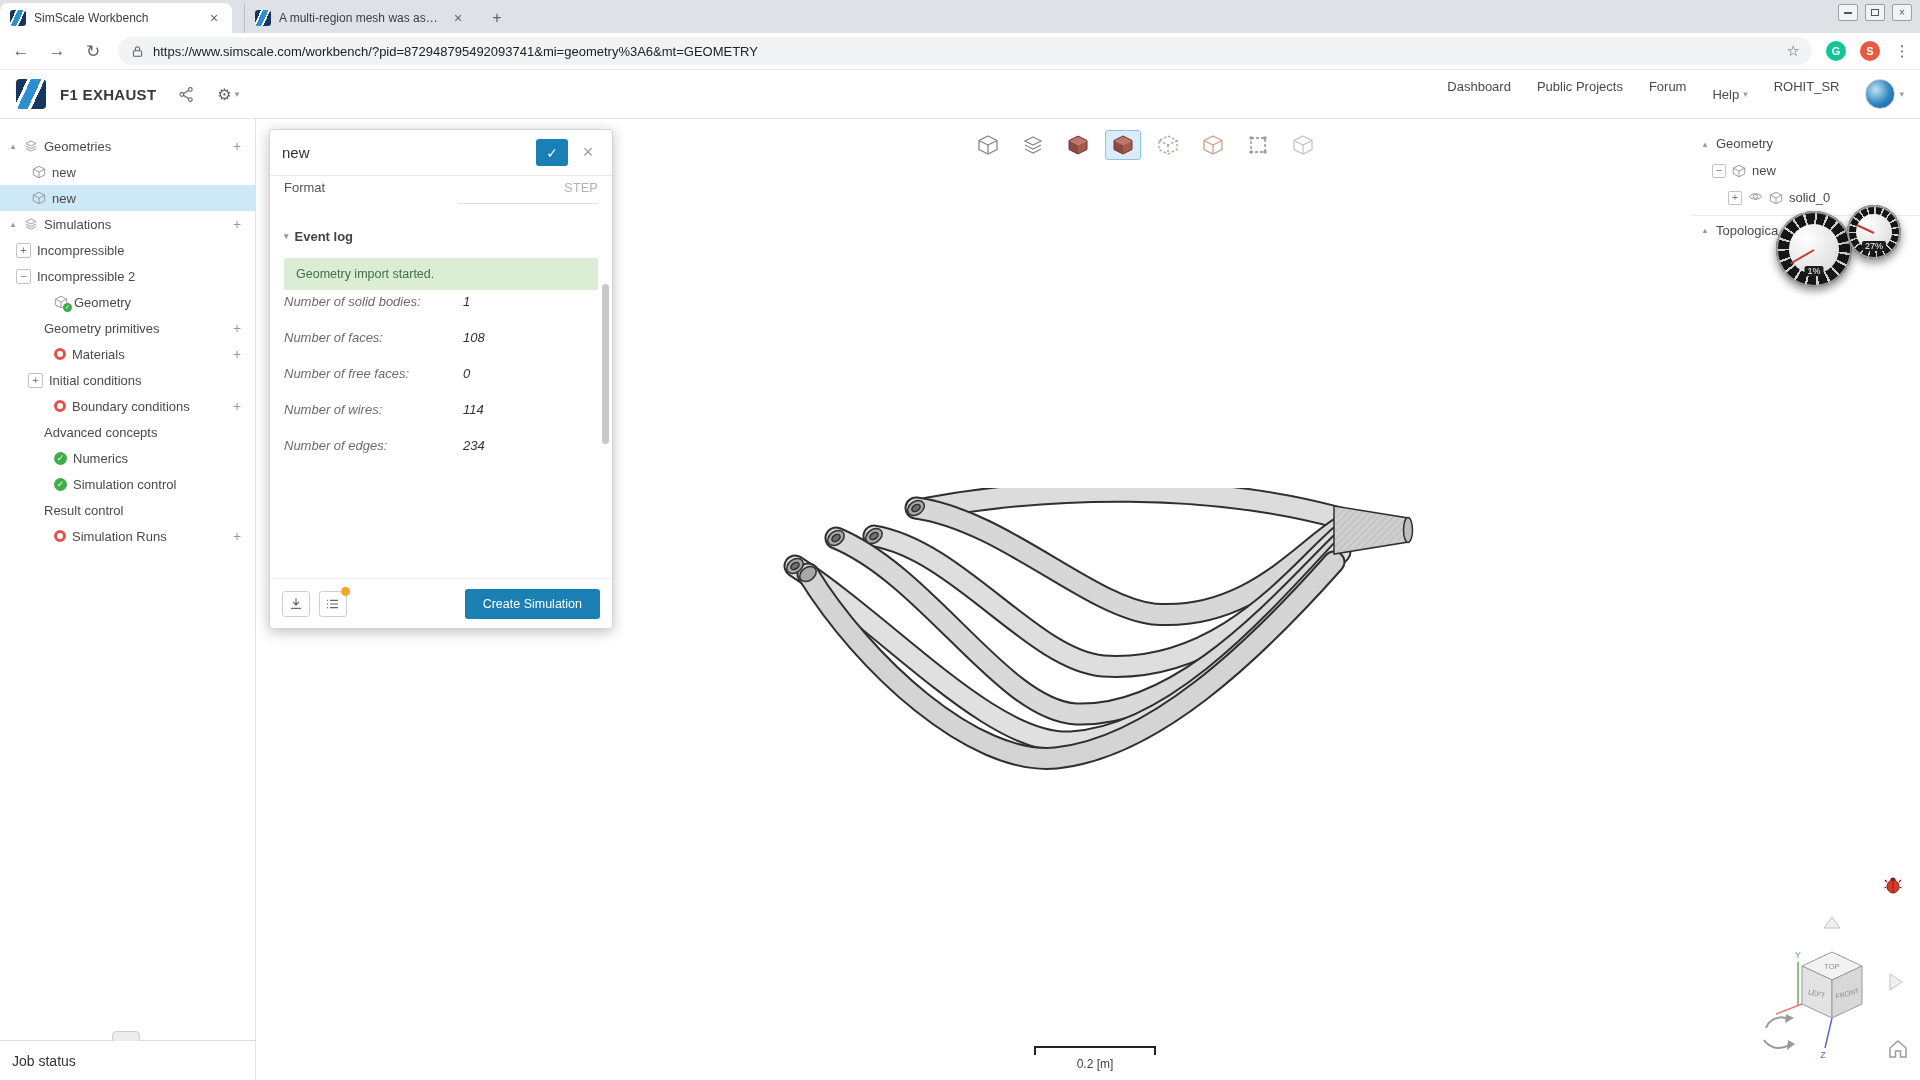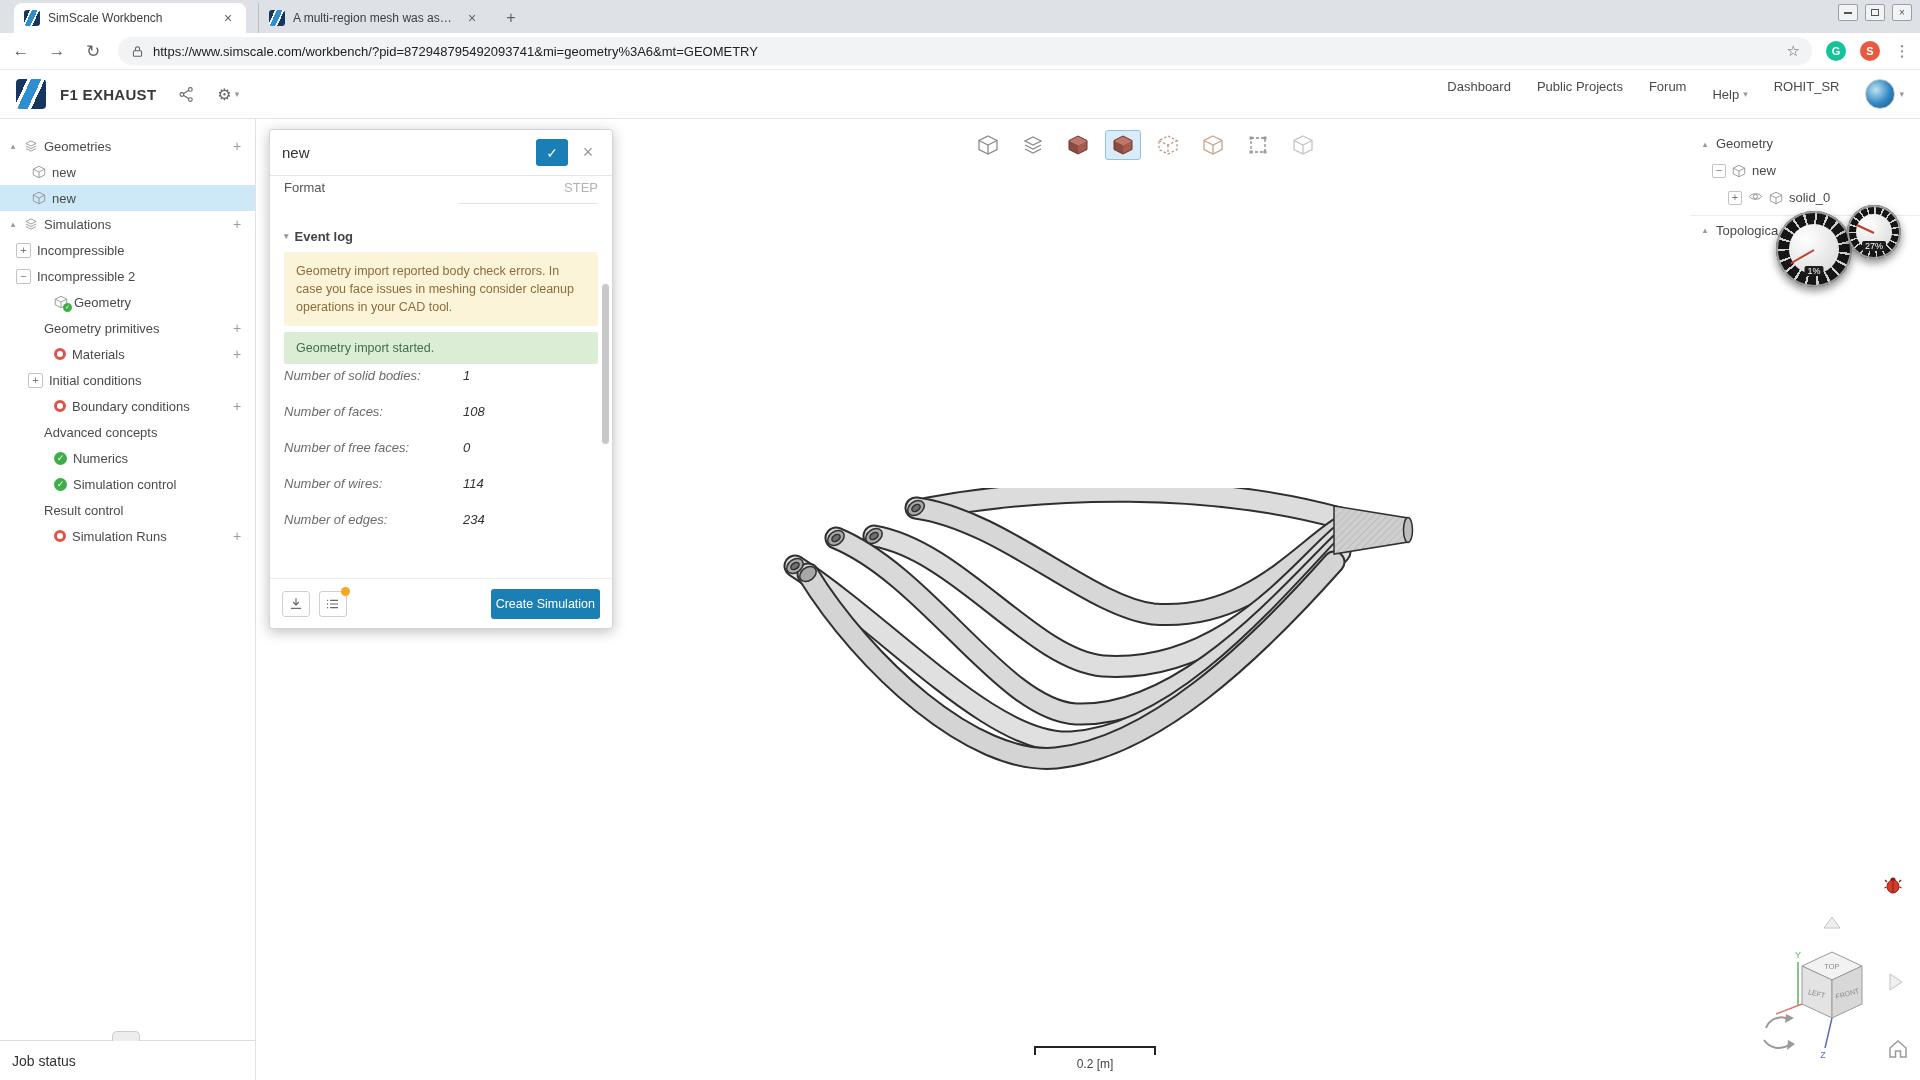--- a/index.html
+++ b/index.html
@@ -3,21 +3,21 @@
 <meta charset="utf-8">
 <style>
   * { margin:0; padding:0; box-sizing:border-box; }
   html,body { width:1920px; height:1080px; }
   body { font-family:"Liberation Sans", sans-serif; background:#fff; overflow:hidden; }
   #root { position:relative; width:1920px; height:1080px; background:#fff; }
 
   
   .tabstrip { position:absolute; left:0; top:0; width:1920px; height:33px; background:#dee1e6; display:flex; align-items:flex-end; }
   .tab { height:30px; display:flex; align-items:center; gap:8px; padding:0 10px; font-size:12px; color:#3c4043; width:232px; }
-  .tab.active { background:#fff; border-radius:8px 8px 0 0; margin-left:14px; }
+  .tab.active { background:#fff; border-radius:8px 8px 0 0; margin-left:0; }
   .tab.inactive { border-left:1px solid #bdc1c6; margin-left:12px; }
   .tab .ttl { flex:1; overflow:hidden; white-space:nowrap; text-overflow:ellipsis; }
   .tab .tclose { color:#5f6368; font-size:14px; width:16px; text-align:center; border-radius:50%; }
   .newtab { width:26px; height:26px; margin-left:8px; margin-bottom:2px; font-size:16px; color:#5f6368; text-align:center; line-height:26px; border-radius:50%; }
   .winbtns { position:absolute; right:8px; top:4px; display:flex; gap:7px; }
   .winbtn { width:20px; height:17px; border:1px solid #9aa0a6; border-radius:2px; background:#f1f3f4; display:flex; align-items:center; justify-content:center; color:#555; font-size:10px; }
   .minbar { width:8px; height:2px; background:#555; }
   .restsq { width:8px; height:7px; border:1.5px solid #555; }
 
   .btoolbar { position:absolute; left:0; top:33px; width:1920px; height:37px; background:#fff; display:flex; align-items:center; padding:0 10px; gap:14px; border-bottom:1px solid #e8eaed; }
@@ -106,21 +106,21 @@
   .fp-okmsg { background:#dcedd5; color:#41704a; font-size:12.5px; padding:9px 12px; border-radius:2px; margin-top:6px; }
   .fp-stats { margin-top:4px; }
   .fp-stat { display:flex; align-items:flex-start; height:36px; font-size:13px;font-style:italic; }
   .fp-stat .sl { width:57%; color:#6b6b6b; }
   .fp-stat .sv { color:#333; }
   .fp-scrollthumb { position:absolute; right:3px; top:108px; width:7px; height:160px; background:#c8c8c8; border-radius:4px; }
   .fp-foot { height:50px; border-top:1px solid #ececec; display:flex; align-items:center; padding:0 12px; gap:9px; }
   .iconbtn { width:28px; height:26px; border:1px solid #cfcfcf; border-radius:3px; background:#fff; display:flex; align-items:center; justify-content:center; position:relative; }
   .iconbtn svg { width:16px; height:16px; stroke:#666; fill:none; stroke-width:1.6; }
   .orangedot { position:absolute; right:-4px; top:-5px; width:9px; height:9px; border-radius:50%; background:#f5a623; }
-  .fp-create { margin-left:auto; background:#1a7fb5; color:#fff; border:none; border-radius:3px; font-size:12.5px; padding:8px 5px; font-family:"Liberation Sans",sans-serif; }
+  .fp-create { margin-left:auto; background:#1a7fb5; color:#fff; border:none; border-radius:3px; font-size:12.5px; padding:8px 18px; font-family:"Liberation Sans",sans-serif; }
 
   svg text { font-family:"Liberation Sans",sans-serif; }
 </style>
 </head>
 <body>
 
 <div id="root">
 
   <svg width="0" height="0" style="position:absolute">
     <defs>
@@ -509,21 +509,20 @@
     </div>
     <div class="fp-body">
       <div class="fp-format">
         <span>Format</span>
         <span class="fp-format-val">STEP</span>
       </div>
       <div class="fp-eventlog">
         <span class="caret">▾</span>
         <span>Event log</span>
       </div>
-      <div class="fp-warn">Geometry import reported body check errors. In case you face issues in meshing consider cleanup operations in your CAD tool.</div>
       <div class="fp-okmsg">Geometry import started.</div>
       <div class="fp-stats">
         <div class="fp-stat">
             <span class="sl">Number of solid bodies:</span>
             <span class="sv">1</span>
           </div>
         <div class="fp-stat">
             <span class="sl">Number of faces:</span>
             <span class="sv">108</span>
           </div>

